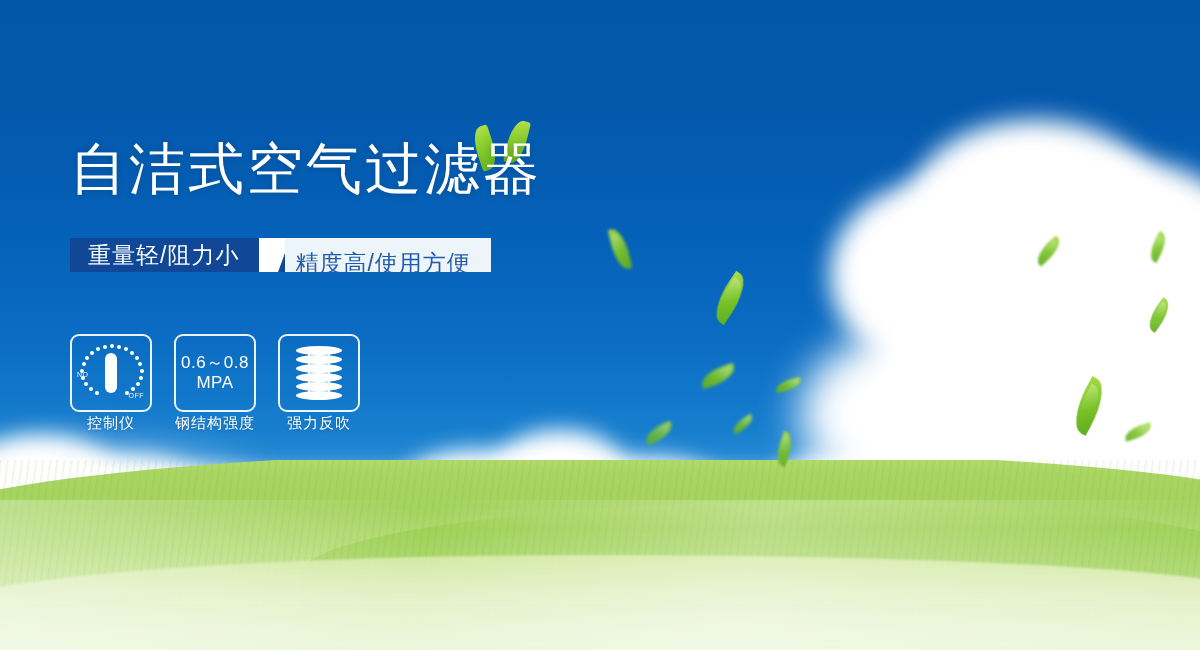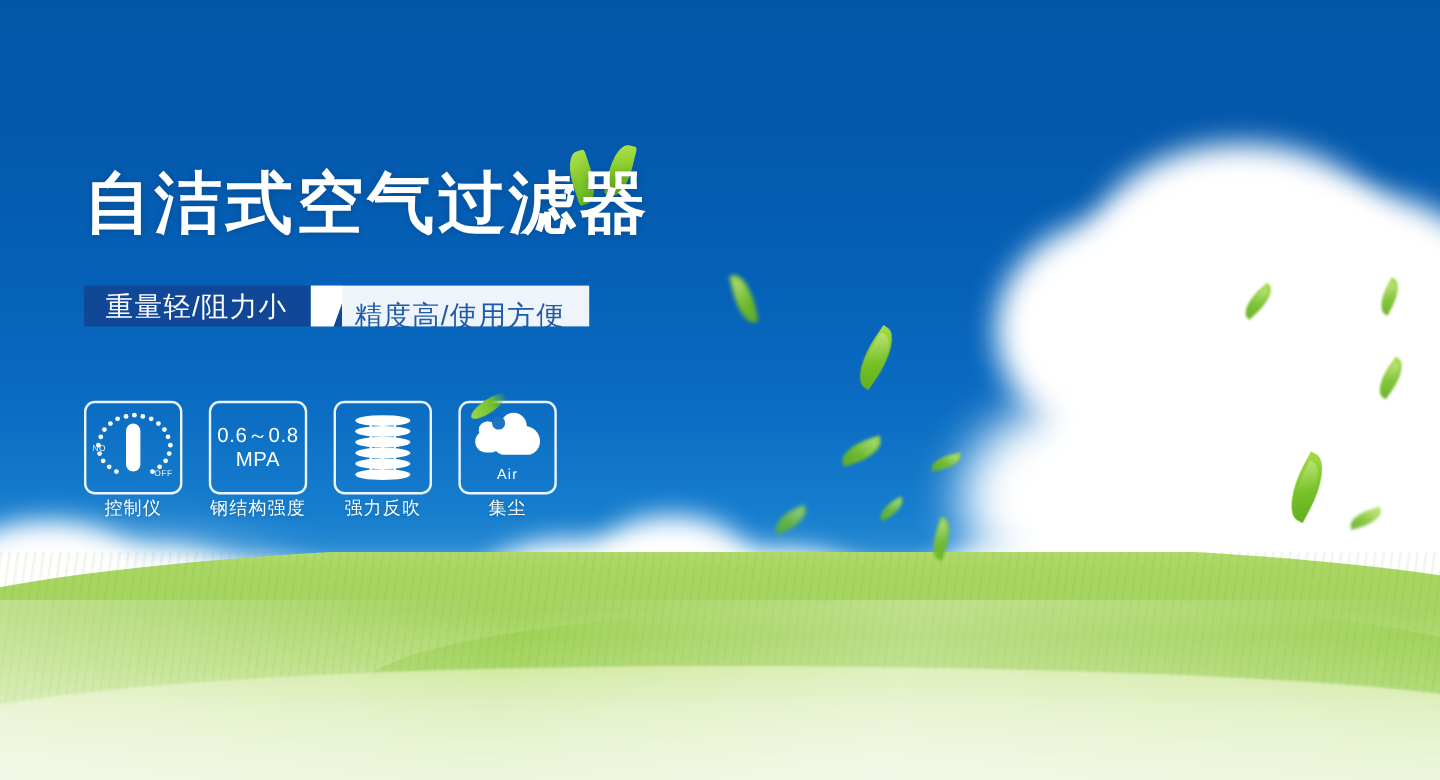--- a/index.html
+++ b/index.html
@@ -105,21 +105,21 @@
   }
   .leaf::after {
     content:""; position:absolute; left:12%; top:12%; width:76%; height:76%;
     border-radius:0 78% 0 78%;
     background:linear-gradient(140deg, rgba(255,255,255,.30), rgba(255,255,255,0) 60%);
   }
 
   
   .headline {
     position:absolute; left:70px; top:140px;
-    color:#fff; font-size:56px; font-weight:700; letter-spacing:3px;
+    color:#fff; font-size:56px; font-weight:400; letter-spacing:3px;
     white-space:nowrap; line-height:1.05;
     text-shadow:0 1px 6px rgba(0,0,0,.18);
   }
 
   .sprout { position:absolute; left:472px; top:112px; width:70px; height:58px; }
   .sprout .sl {
     position:absolute; width:18px; height:44px;
     background:linear-gradient(160deg,#B6E34E 0%,#83C92C 50%,#5FAE1E 100%);
     border-radius:60% 10% 60% 10%;
   }
@@ -356,27 +356,15 @@
           <span class="ring" style="top:45px;"></span>
           <span class="vline" style="left:12px;"></span>
           <span class="vline" style="left:22px;"></span>
           <span class="vline" style="left:32px;"></span>
         </div>
       </div>
       <div class="flabel">强力反吹</div>
     </div>
 
 
-    <div class="feature">
-      <div class="fbox">
-        <div class="airicon">
-          <span class="streak"></span>
-          <span class="small"></span>
-          <span class="notch"></span>
-          <span class="big"></span>
-        </div>
-        <div class="airword">Air</div>
-      </div>
-      <div class="flabel">集尘</div>
-    </div>
 
   </div>
 </div>
 
 </body></html>

